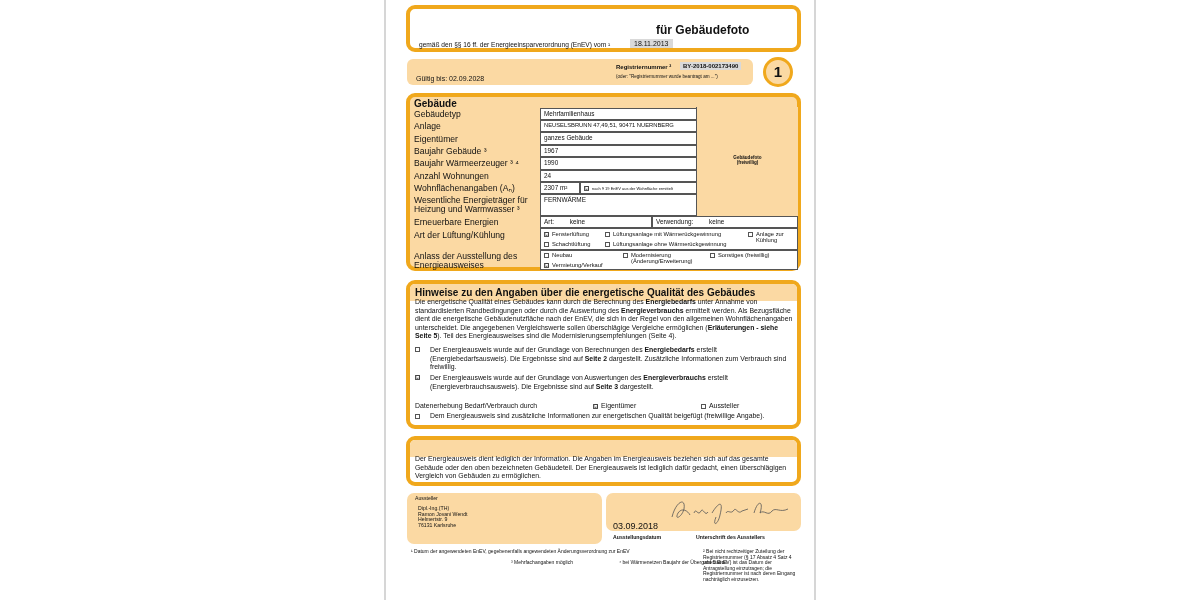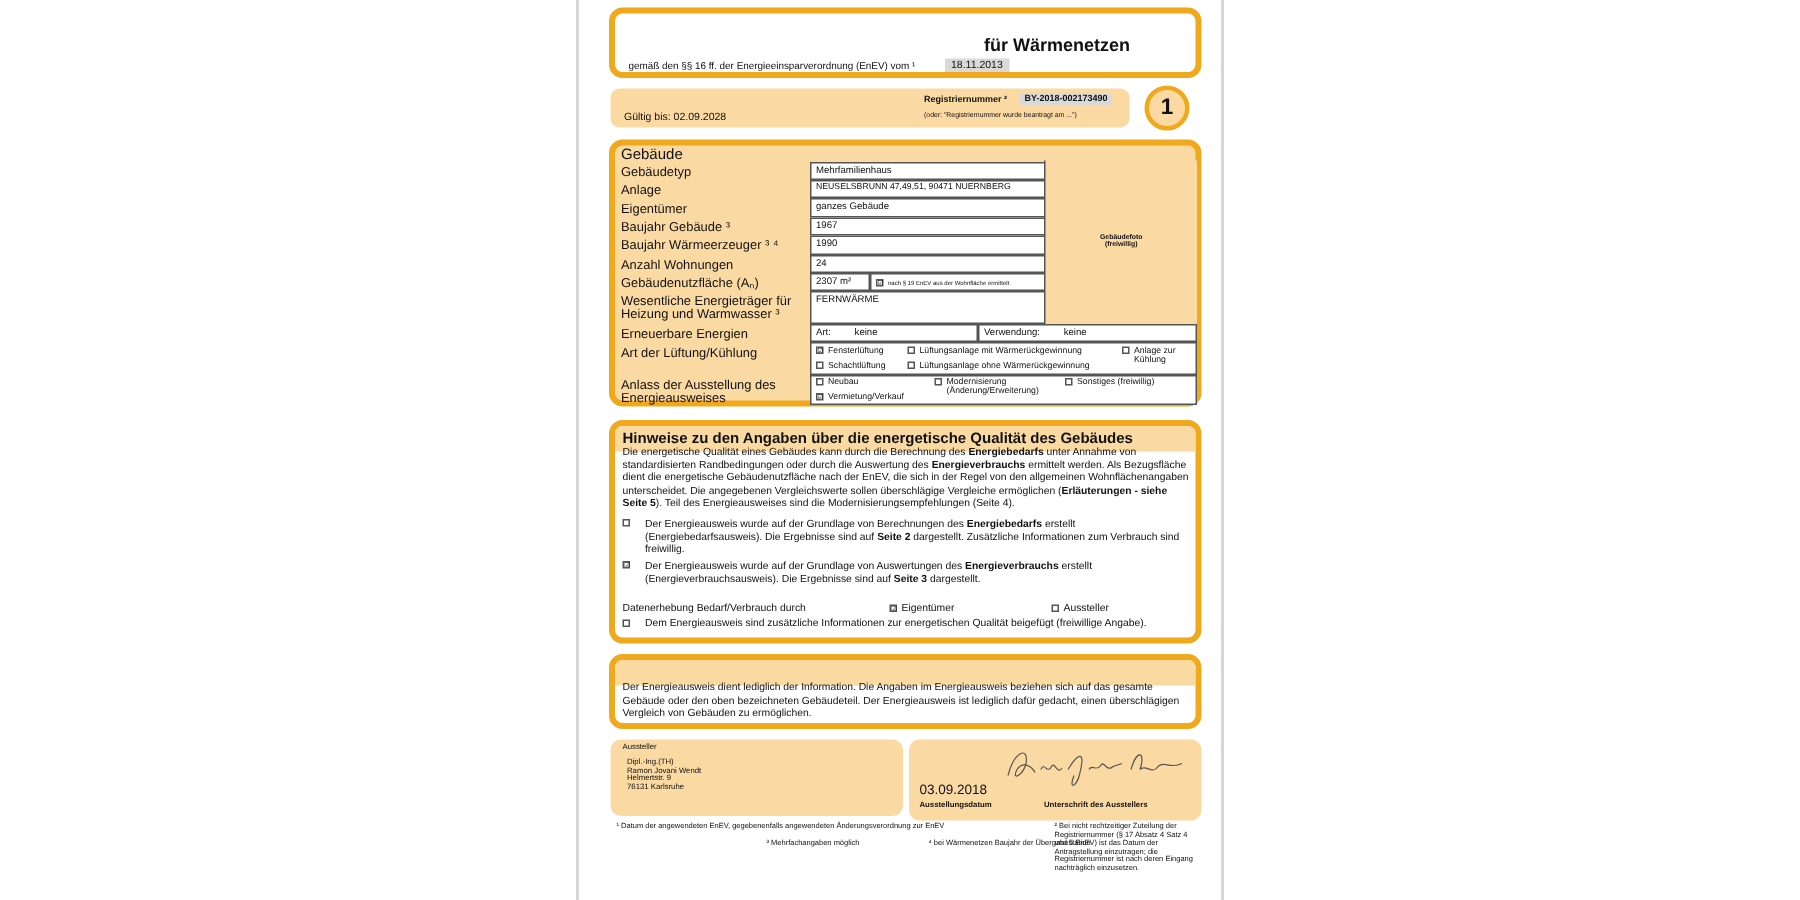--- a/index.html
+++ b/index.html
@@ -30,21 +30,21 @@
   .reg-num { position: absolute; left: 273px; top: 3px; font-size: 6px; font-weight: bold; background: #d9d9d9; padding: 1px 3px; }
   .reg-hint { position: absolute; left: 209px; top: 15px; font-size: 4.6px; }
 
   .page-circle {
     position: absolute; left: 763px; top: 57px; width: 30px; height: 30px; border-radius: 50%;
     border: 3px solid #f0a81c; background: #fbd9a3; text-align: center; line-height: 24px;
     font-size: 15px; font-weight: bold;
   }
 
   .building-box { left: 406px; top: 93px; width: 395px; height: 178px; background: #fbd9a3; }
-  .sec-title { position: absolute; left: 4px; top: 1px; font-size: 10px; font-weight: normal; }
+  .sec-title { position: absolute; left: 4px; top: 1px; font-size: 10px; font-weight: bold; }
   .row-label {
     position: absolute; left: 4px; font-size: 8.6px; line-height: 9px; width: 142px;
   }
   .cell {
     position: absolute; background: #fff; border: 0.6px solid #555; font-size: 6.4px; padding: 1px 3px;
   }
   .photo {
     position: absolute; left: 286px; top: 10px; width: 102px; height: 109px; background: #fbd9a3;
     border-left: 0.6px solid #555; font-size: 4.6px; font-weight: bold; text-align: center;
     padding-top: 48px;
@@ -55,31 +55,31 @@
 
   .hints-box { left: 406px; top: 280px; width: 395px; height: 149px; }
   .band { position: absolute; left: 0; top: 0; right: 0; height: 17px; background: #fbd9a3; border-radius: 5px 5px 0 0; }
   .hint-title { position: absolute; left: 5px; top: 3px; font-size: 10px; font-weight: bold; }
   .para { position: absolute; left: 5px; width: 378px; font-size: 6.9px; line-height: 8.6px; }
   .para b { font-weight: bold; }
 
   .use-box { left: 406px; top: 436px; width: 395px; height: 50px; }
 
   .issuer { position: absolute; left: 407px; top: 493px; width: 195px; height: 51px; background: #fbd9a3; border-radius: 7px; }
-  .sign { position: absolute; left: 606px; top: 493px; width: 195px; height: 54px; background: #fbd9a3; border-radius: 7px; }
+  .sign { position: absolute; left: 606px; top: 493px; width: 195px; height: 38px; background: #fbd9a3; border-radius: 7px; }
   .small { font-size: 5.2px; line-height: 5.6px; position: absolute; }
   .footnotes { position: absolute; left: 411px; top: 549px; width: 388px; font-size: 5px; line-height: 5.6px; }
 </style>
 </head>
 <body>
 
 <div class="paper"></div>
 
 <div class="box header-box">
-  <div class="title-sub">für Wärmenetzen</div>
+  <div class="title-sub">für Gebäudefoto</div>
   <div class="title-line">gemäß den §§ 16 ff. der Energieeinsparverordnung (EnEV) vom ¹</div>
   <div class="title-date">18.11.2013</div>
 </div>
 
 <div class="reg-bar">
   <div class="valid">Gültig bis: 02.09.2028</div>
   <div class="reg-label">Registriernummer ²</div>
   <div class="reg-num">BY-2018-002173490</div>
   <div class="reg-hint">(oder: "Registriernummer wurde beantragt am ...")</div>
 </div>
@@ -93,21 +93,21 @@
   <div class="row-label" style="top:25px">Anlage</div>
   <div class="cell" style="left:130px;top:23px;width:157px;height:12px;font-size:5.8px">NEUSELSBRUNN 47,49,51, 90471 NUERNBERG</div>
   <div class="row-label" style="top:38px">Eigentümer</div>
   <div class="cell" style="left:130px;top:35px;width:157px;height:13px">ganzes Gebäude</div>
   <div class="row-label" style="top:50px">Baujahr Gebäude ³</div>
   <div class="cell" style="left:130px;top:48px;width:157px;height:12px">1967</div>
   <div class="row-label" style="top:62px">Baujahr Wärmeerzeuger ³ ⁴</div>
   <div class="cell" style="left:130px;top:60px;width:157px;height:13px">1990</div>
   <div class="row-label" style="top:75px">Anzahl Wohnungen</div>
   <div class="cell" style="left:130px;top:73px;width:157px;height:12px">24</div>
-  <div class="row-label" style="top:87px">Gebäudenutzfläche (Aₙ)</div>
+  <div class="row-label" style="top:87px">Wohnflächenangaben (Aₙ)</div>
   <div class="cell" style="left:130px;top:85px;width:40px;height:12px">2307 m²</div>
   <div class="cell" style="left:170px;top:85px;width:117px;height:12px;font-size:4px;padding-top:3px">
     <span class="cb">☑</span><span>nach § 19 EnEV aus der Wohnfläche ermittelt</span>
   </div>
   <div class="row-label" style="top:99px;line-height:8.5px">Wesentliche Energieträger für Heizung und Warmwasser ³</div>
   <div class="cell" style="left:130px;top:97px;width:157px;height:22px">FERNWÄRME</div>
 
   <div class="photo">
     <div>Gebäudefoto</div>
     <div>(freiwillig)</div>

